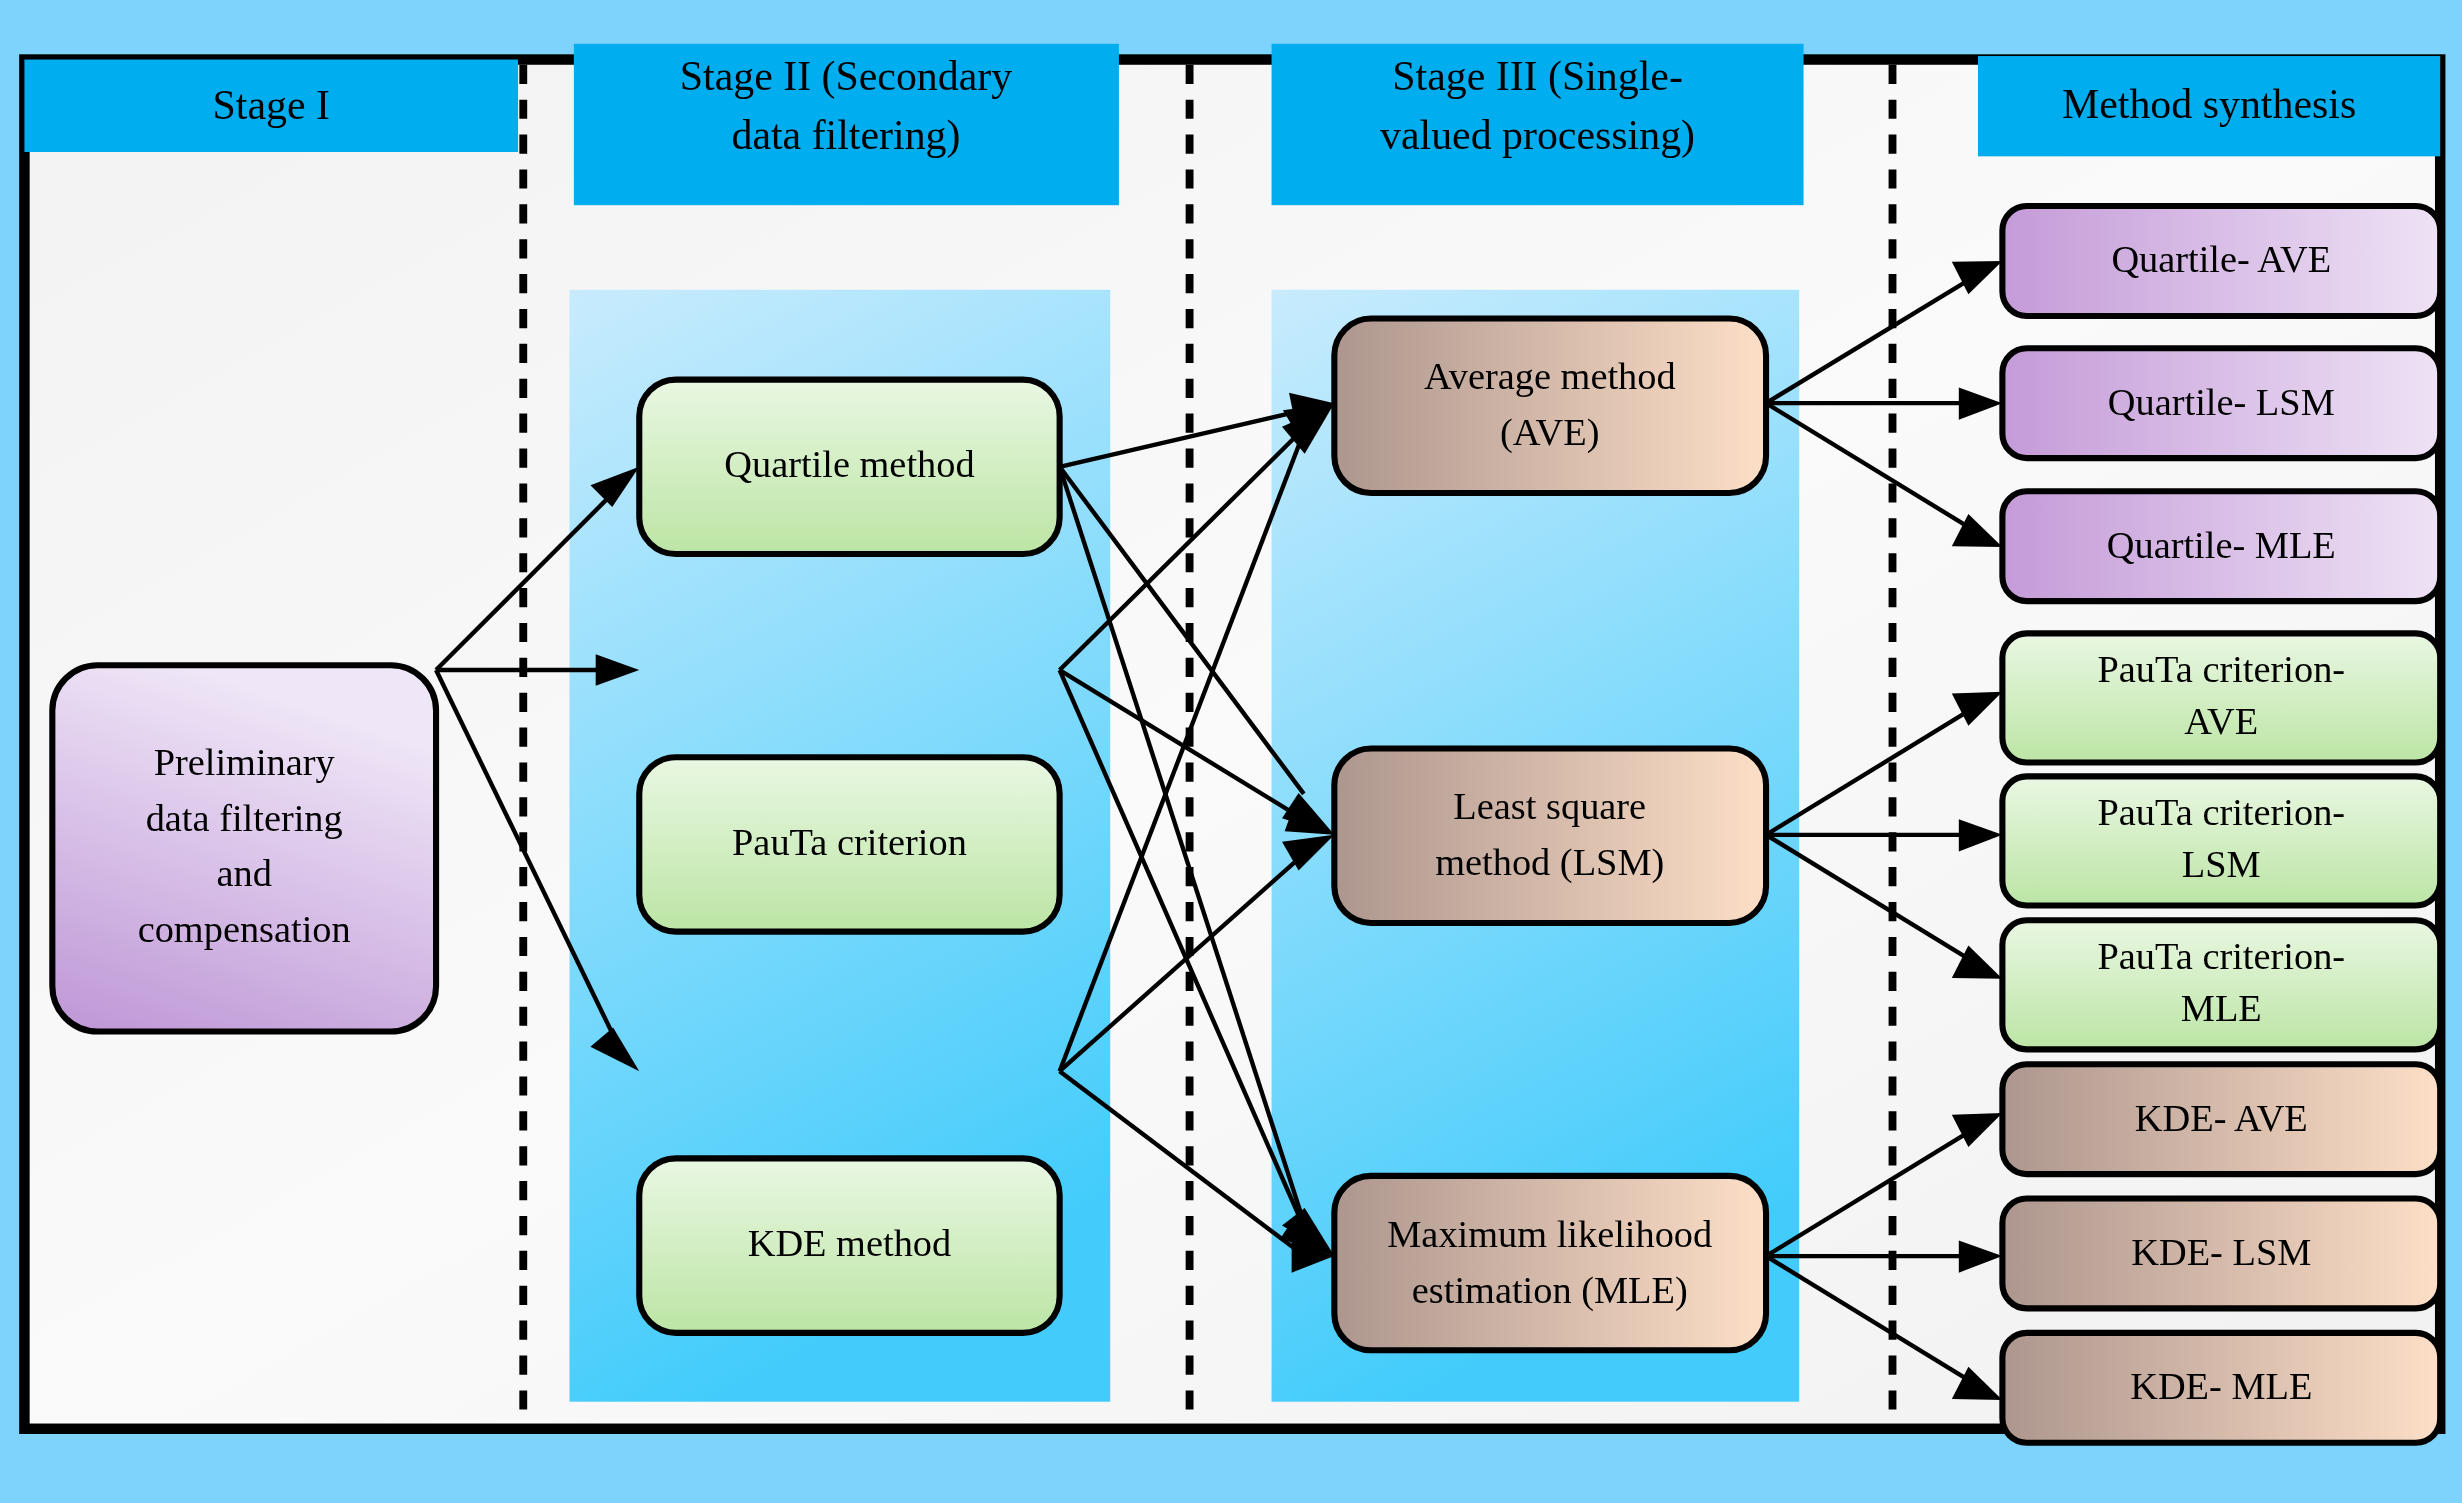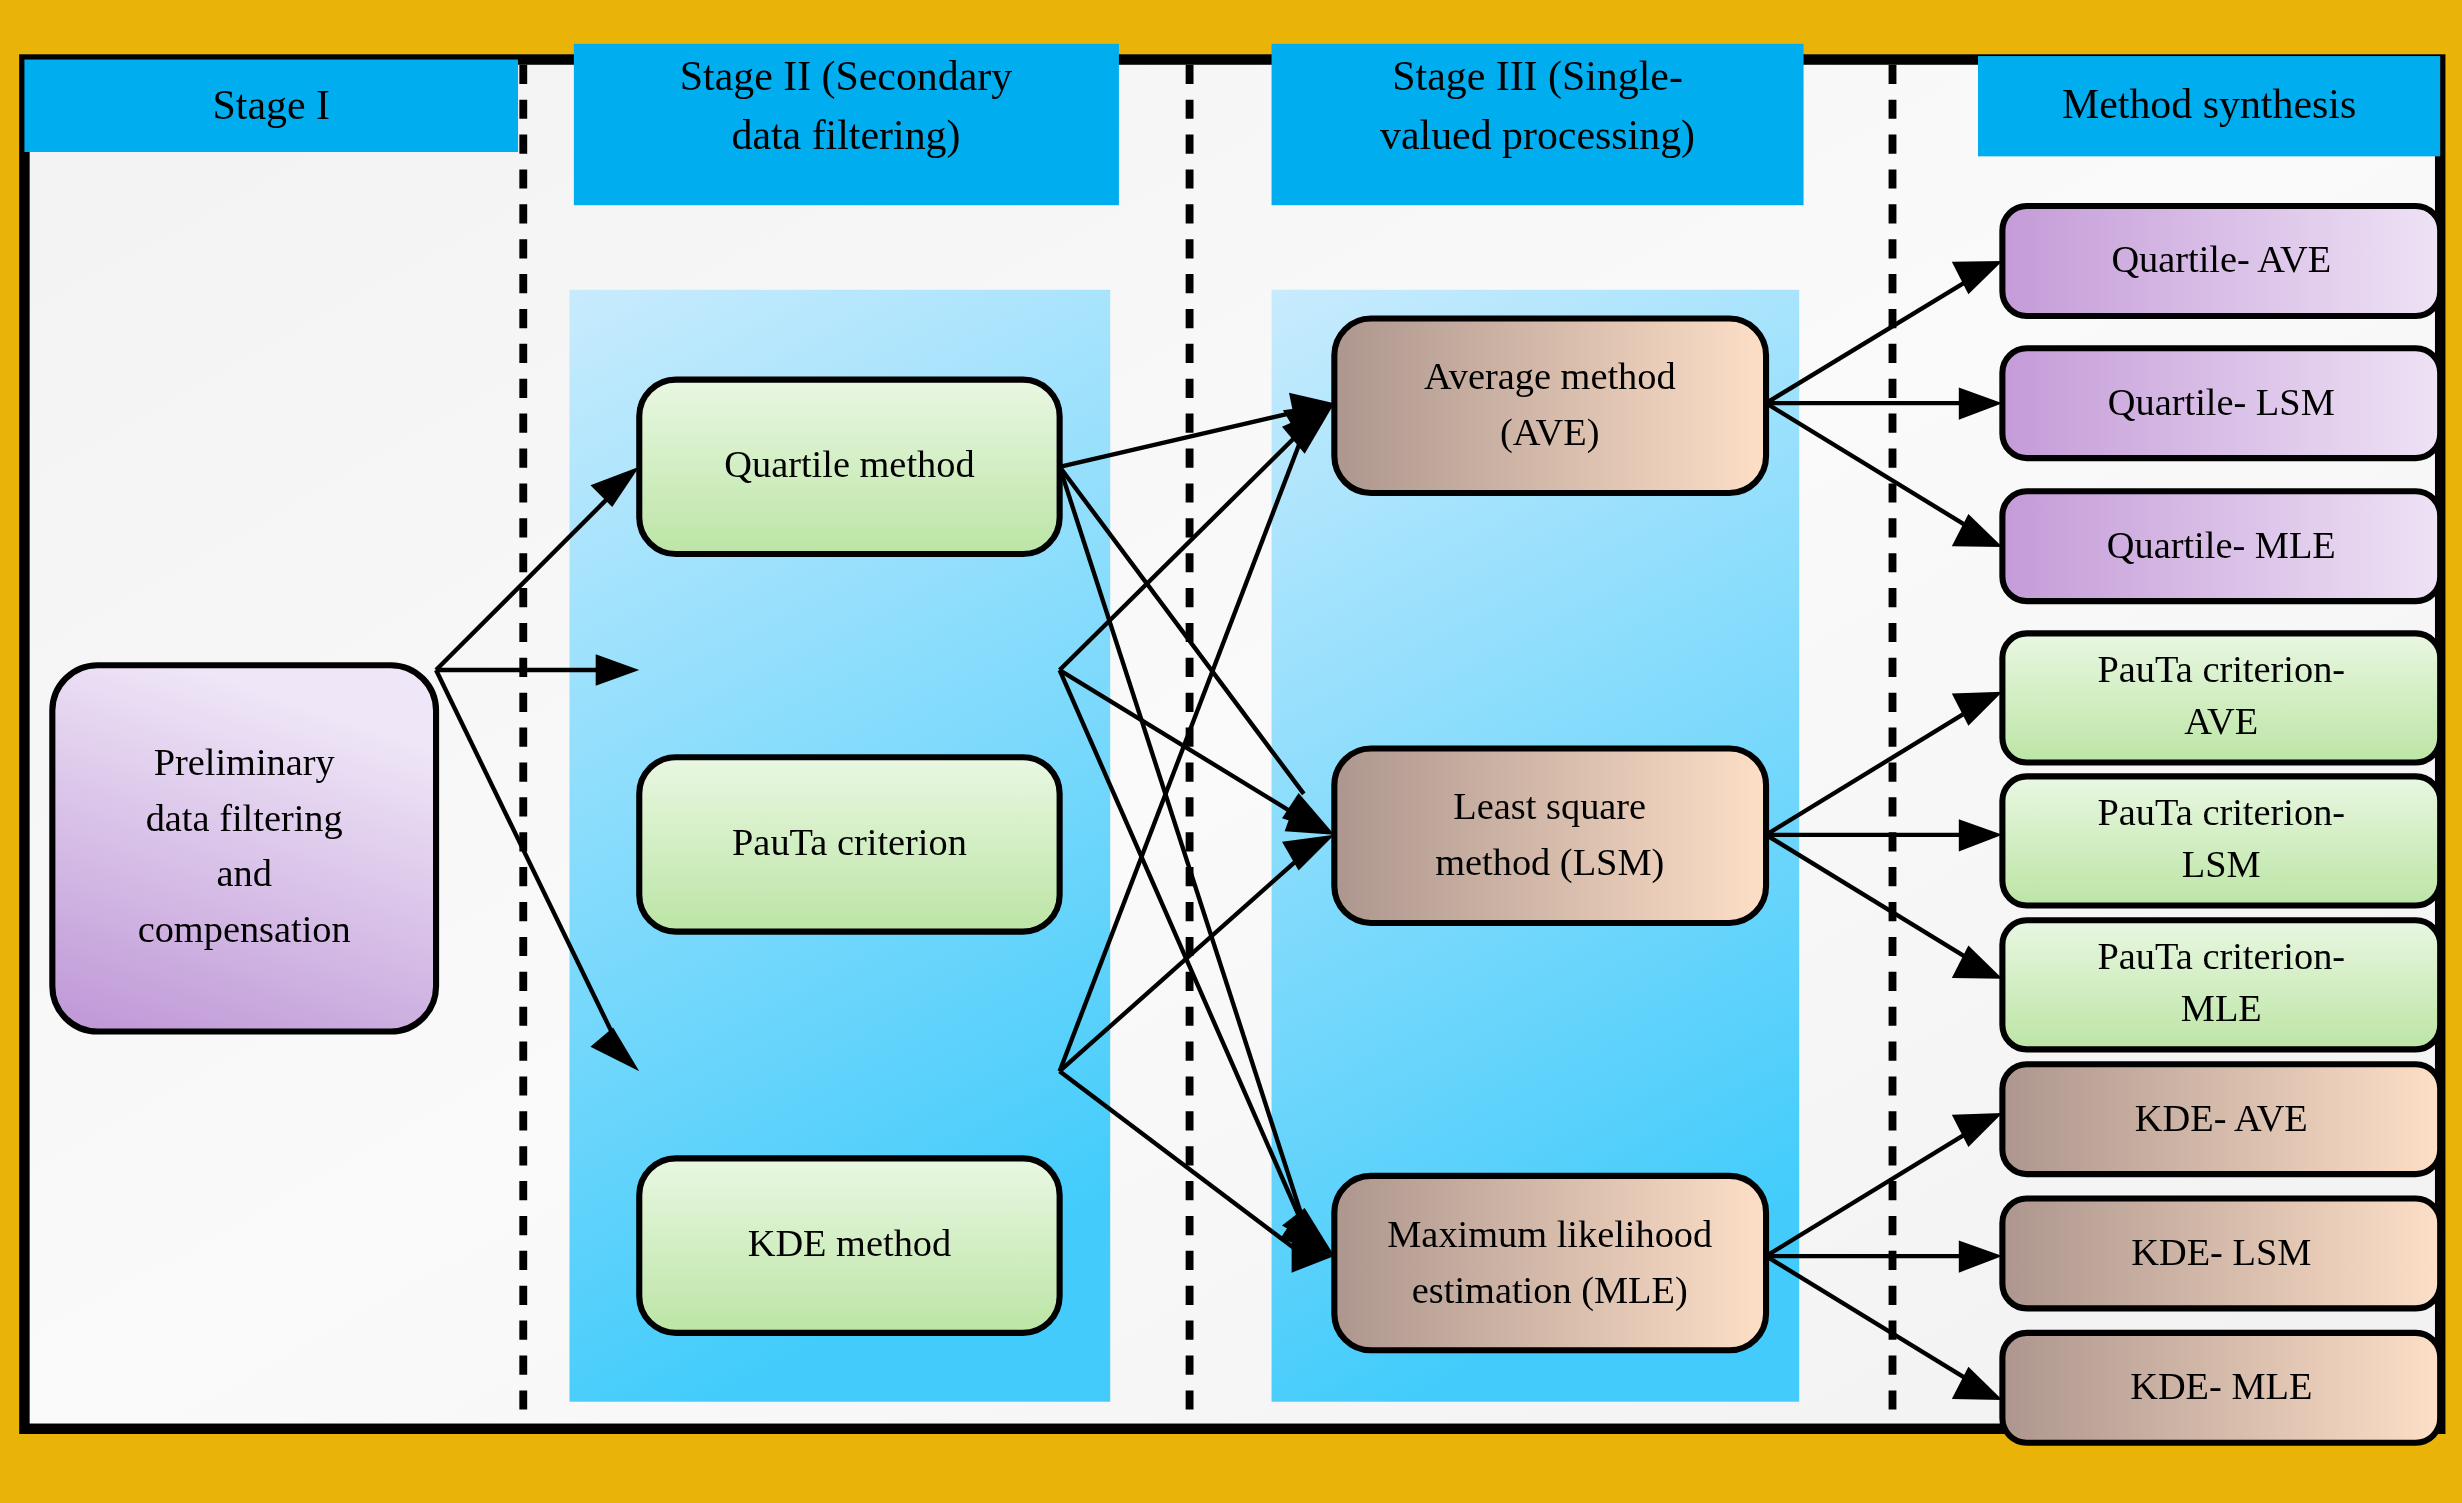--- a/index.html
+++ b/index.html
@@ -1,21 +1,21 @@
 <!DOCTYPE html>
 <html style="font-size:14px"><head>
 <meta charset="utf-8">
 <title>Method flowchart</title>
 <style>
   html,body{margin:0;padding:0;background:#ffffff;}
   body{font-family:"Liberation Serif","DejaVu Serif",serif;}
   #stage{
     position:relative;
     width:2462px;height:1504px;
-    background:#eab308;
+    background:#7dd3fc;
     overflow:hidden;
   }
   svg.diagram{position:absolute;left:0;top:0;width:2462px;height:1504px;display:block;}
   .boxlabel{
     font-family:"Liberation Serif","DejaVu Serif",serif;
     font-size:44px;
     fill:#000000;
     text-anchor:middle;
     dominant-baseline:middle;
   }

